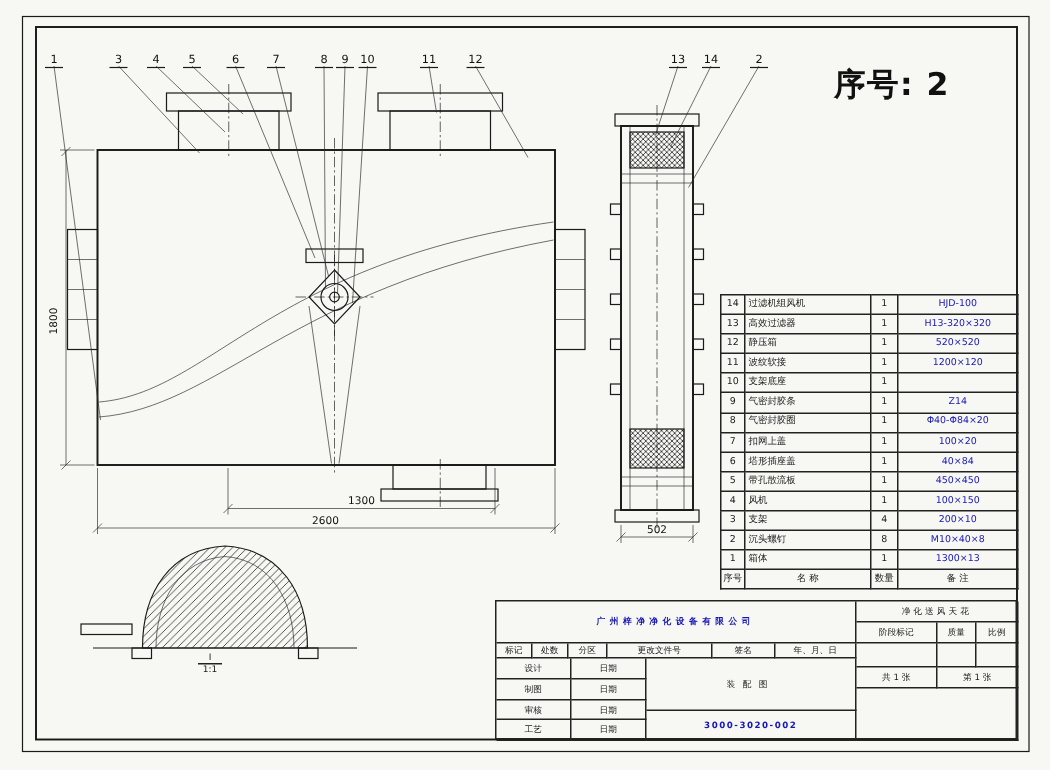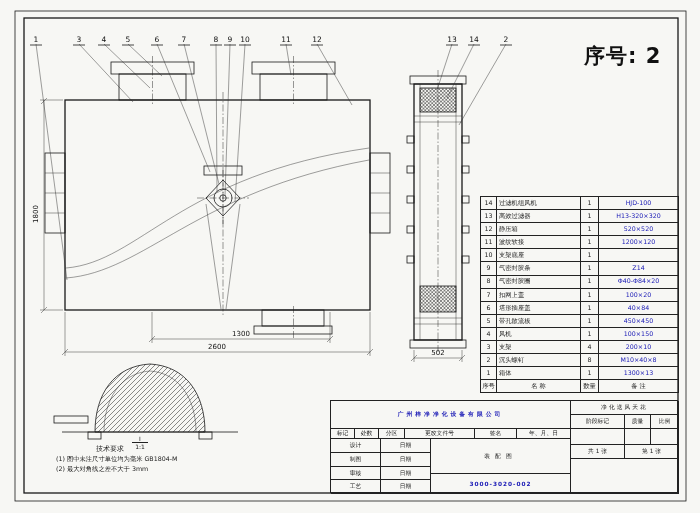--- a/index.html
+++ b/index.html
@@ -6,21 +6,21 @@
   .sheet{position:relative;width:700px;height:513px;background:#f7f7f4;overflow:hidden;
          font-family:"DejaVu Sans","Liberation Sans",sans-serif;color:#1a1a1a;}
   svg{position:absolute;left:0;top:0;}
   .s{stroke:#1a1a1a;stroke-width:0.8;fill:none;}
   .s2{stroke:#1a1a1a;stroke-width:1.3;fill:none;}
   .thin{stroke:#2a2a2a;stroke-width:0.45;fill:none;}
   .cl{stroke:#1a1a1a;stroke-width:0.45;fill:none;stroke-dasharray:7 2 1.5 2;}
   .hx{stroke:#1a1a1a;stroke-width:0.8;}
   .dim{font-size:7px;fill:#111;text-anchor:middle;}
   .co{font-size:7.5px;fill:#111;text-anchor:middle;}
-  .serial{position:absolute;left:556px;top:42px;font-size:21px;font-weight:700;letter-spacing:1px;color:#111;margin-left:28px;}
+  .serial{position:absolute;left:556px;top:42px;font-size:21px;font-weight:700;letter-spacing:1px;color:#111;}
   
   .bom{position:absolute;left:480px;top:196px;width:198px;border-collapse:collapse;table-layout:fixed;}
   .bom td{border:0.8px solid #222;height:12.1px;padding:0 1px;overflow:hidden;white-space:nowrap;
           font-size:6.3px;text-align:center;line-height:1;}
   .bom td.name{text-align:left;padding-left:2px;}
   .blue{color:#1717b5;}
   
   .tb{position:absolute;left:330px;top:400px;width:348px;height:93px;border:1.2px solid #222;
       box-sizing:border-box;}
   .tb .cell{position:absolute;border-right:0.8px solid #222;border-bottom:0.8px solid #222;
@@ -202,25 +202,20 @@
     </g>
   </svg>
 
   <div class="serial">序号: 2</div>
 
   <div class="detail-mark">
     <div class="dm-top">Ⅰ</div>
     <div>1:1</div>
   </div>
 
-  <div class="notes">
-    <div class="notes-title">技术要求</div>
-    <div>(1) 图中未注尺寸单位均为毫米 GB1804-M</div>
-    <div>(2) 最大对角线之差不大于 3mm</div>
-  </div>
 
   <table class="bom">
     <colgroup>
         <col style="width:16px">
         <col style="width:84px">
         <col style="width:18px">
         <col style="width:80px">
       </colgroup>
     <tbody>
       <tr>

